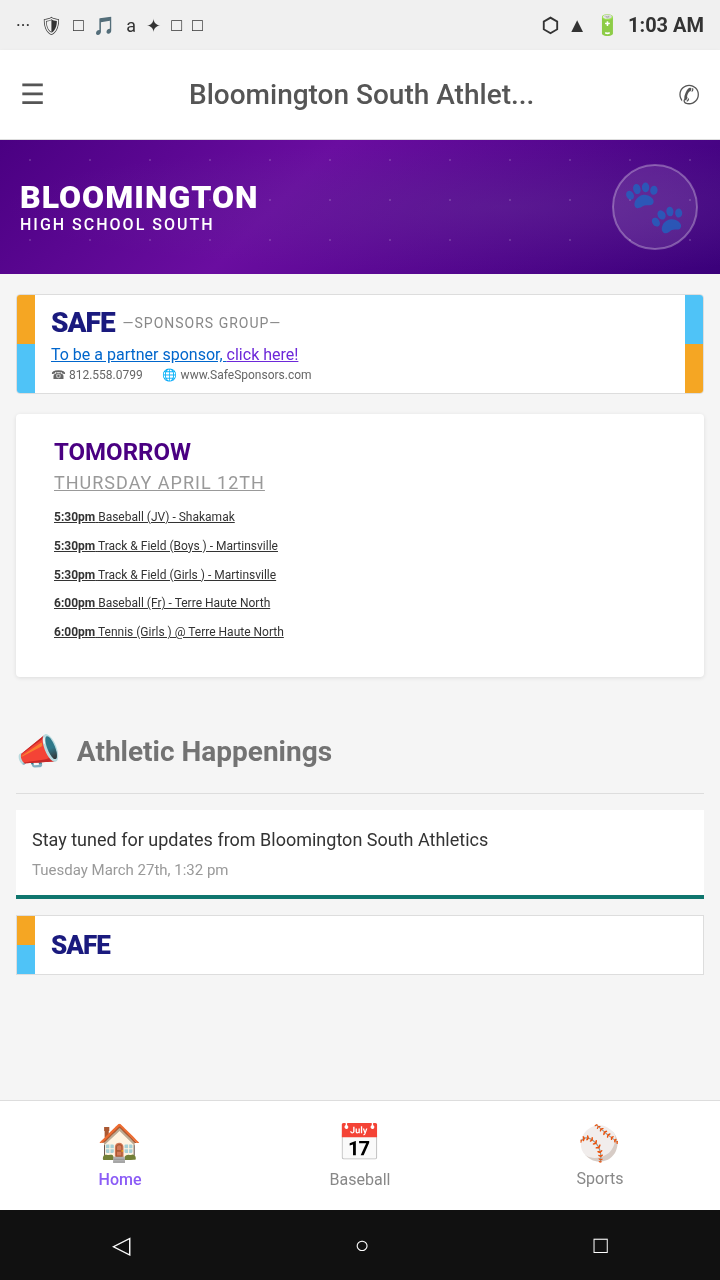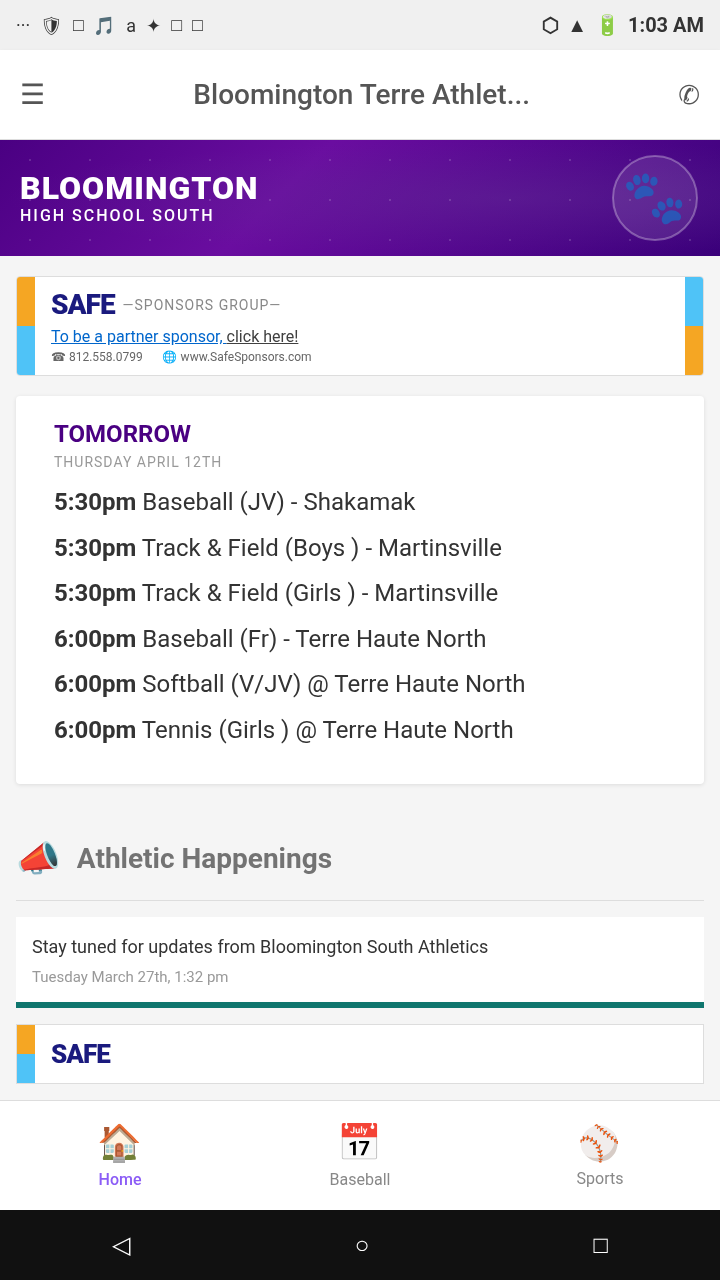--- a/index.html
+++ b/index.html
@@ -39,21 +39,21 @@
       color: #555;
       flex: 1;
       text-align: center;
     }
     .hamburger-icon { font-size: 28px; color: #555; cursor: pointer; }
     .phone-icon { font-size: 26px; color: #555; cursor: pointer; }
 
     
     .hero-banner {
       width: 720px;
-      height: 116px;
+      height: 134px;
       background: linear-gradient(135deg, #4a0082 0%, #6a0da0 40%, #3a007a 100%);
       position: relative;
       overflow: hidden;
       display: flex;
       align-items: center;
       padding: 0 20px;
     }
     .hero-banner::before {
       content: '';
       position: absolute;
@@ -171,32 +171,34 @@
       box-shadow: 0 1px 4px rgba(0,0,0,0.1);
     }
     .schedule-tomorrow {
       font-size: 24px;
       font-weight: 700;
       color: #4a0082;
       text-transform: uppercase;
       margin-bottom: 6px;
     }
     .schedule-date {
-      font-size: 14px;
+      font-size: 18px;
       color: #999;
       font-weight: 400;
       text-transform: uppercase;
       letter-spacing: 1px;
       margin-bottom: 16px;
+      text-decoration: underline;
     }
     .schedule-item {
-      font-size: 24px;
+      font-size: 12px;
       color: #333;
       margin-bottom: 12px;
       line-height: 1.4;
+      text-decoration: underline;
     }
     .schedule-time {
       font-weight: 700;
       color: #333;
     }
 
     
     .happenings-section {
       padding: 10px 16px 16px;
     }
@@ -216,21 +218,21 @@
     }
     .happenings-divider {
       width: 100%;
       height: 1px;
       background: #ddd;
       margin-bottom: 16px;
     }
     .happenings-item {
       padding: 16px;
       background: #ffffff;
-      border-bottom: 6px solid #0f766e;
+      border-bottom: 4px solid #0f766e;
     }
     .happenings-item-text {
       font-size: 18px;
       color: #333;
       line-height: 1.5;
       margin-bottom: 8px;
     }
     .happenings-item-date {
       font-size: 15px;
       color: #999;
@@ -332,21 +334,21 @@
   <div class="status-bar-right">
     <span>⬡</span>
     <span>▲</span>
     <span>🔋</span>
     <span>1:03 AM</span>
   </div>
 </div>
 
 <div class="app-bar">
   <span class="hamburger-icon">☰</span>
-  <span class="app-bar-title">Bloomington Terre Athlet...</span>
+  <span class="app-bar-title">Bloomington South Athlet...</span>
   <span class="phone-icon">✆</span>
 </div>
 
 <div class="hero-banner">
   <div class="hero-stars"></div>
   <div class="hero-text">
     <div class="hero-title">BLOOMINGTON</div>
     <div class="hero-subtitle">HIGH SCHOOL SOUTH</div>
   </div>
 
@@ -359,39 +361,38 @@
 <div class="content">
 
   <div class="ad-banner">
     <div class="ad-left-stripe"></div>
     <div class="ad-content">
       <div class="ad-logo-row">
         <span class="ad-logo-text">SAFE</span>
         <span class="ad-logo-sub">—SPONSORS GROUP—</span>
       </div>
       <div class="ad-tagline">
-        <span>To be a partner sponsor, </span><span style="color:#404040;">click here!</span>
+        <span>To be a partner sponsor, </span><span style="color:#6d28d9;">click here!</span>
       </div>
       <div class="ad-contact">
         <span>☎ 812.558.0799</span>
         <span>🌐 www.SafeSponsors.com</span>
       </div>
     </div>
     <div class="ad-right-stripe"></div>
   </div>
 
   <div class="schedule-card">
     <div class="schedule-tomorrow">TOMORROW</div>
     <div class="schedule-date">THURSDAY APRIL 12TH</div>
     <div id="schedule-items">
         <div class="schedule-item"><span class="schedule-time">5:30pm</span> <span>Baseball (JV) - Shakamak</span></div>
         <div class="schedule-item"><span class="schedule-time">5:30pm</span> <span>Track &amp; Field (Boys ) - Martinsville</span></div>
         <div class="schedule-item"><span class="schedule-time">5:30pm</span> <span>Track &amp; Field (Girls ) - Martinsville</span></div>
         <div class="schedule-item"><span class="schedule-time">6:00pm</span> <span>Baseball (Fr) - Terre Haute North</span></div>
-        <div class="schedule-item"><span class="schedule-time">6:00pm</span> <span>Softball (V/JV) @ Terre Haute North</span></div>
         <div class="schedule-item"><span class="schedule-time">6:00pm</span> <span>Tennis (Girls ) @ Terre Haute North</span></div>
       </div>
   </div>
 
 </div>
 
 <div class="happenings-section">
   <div class="happenings-header">
     <span class="megaphone-icon">📣</span>
     <span class="happenings-title">Athletic Happenings</span>

